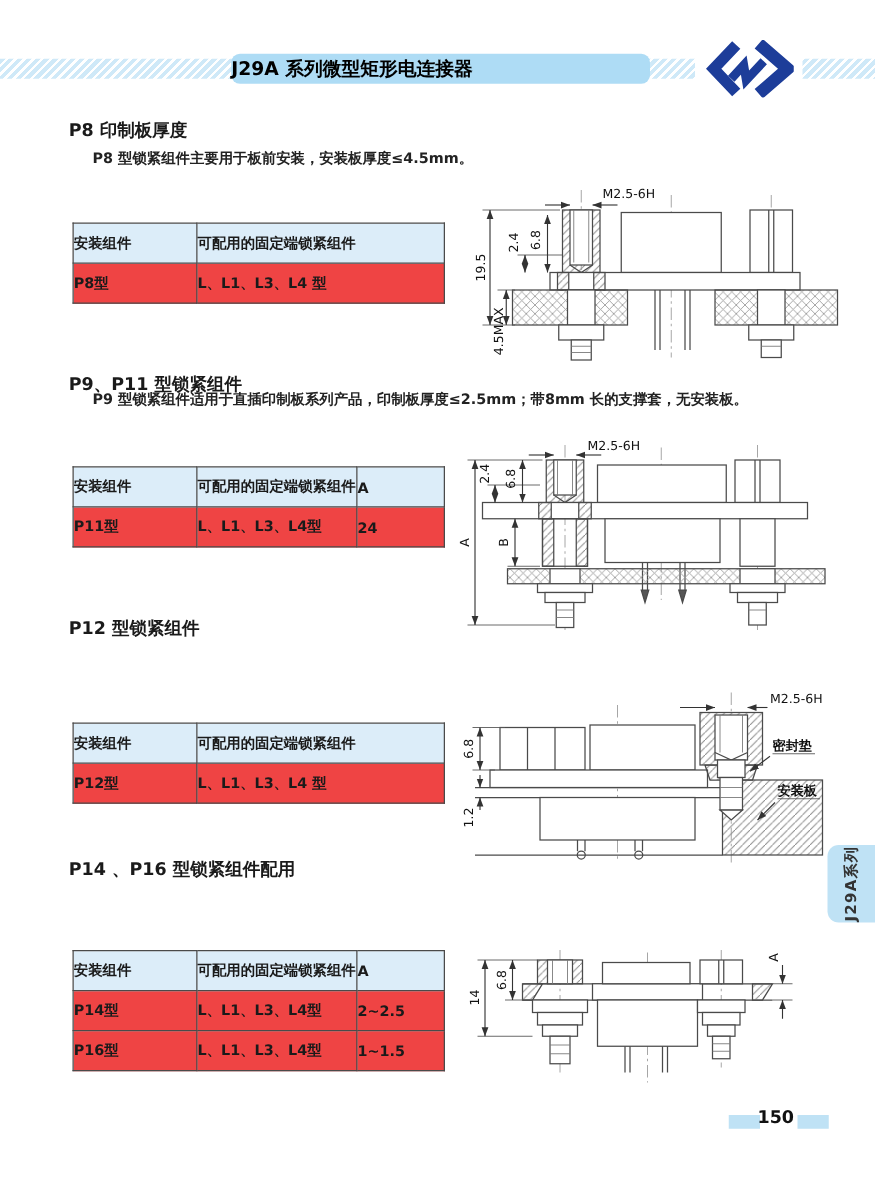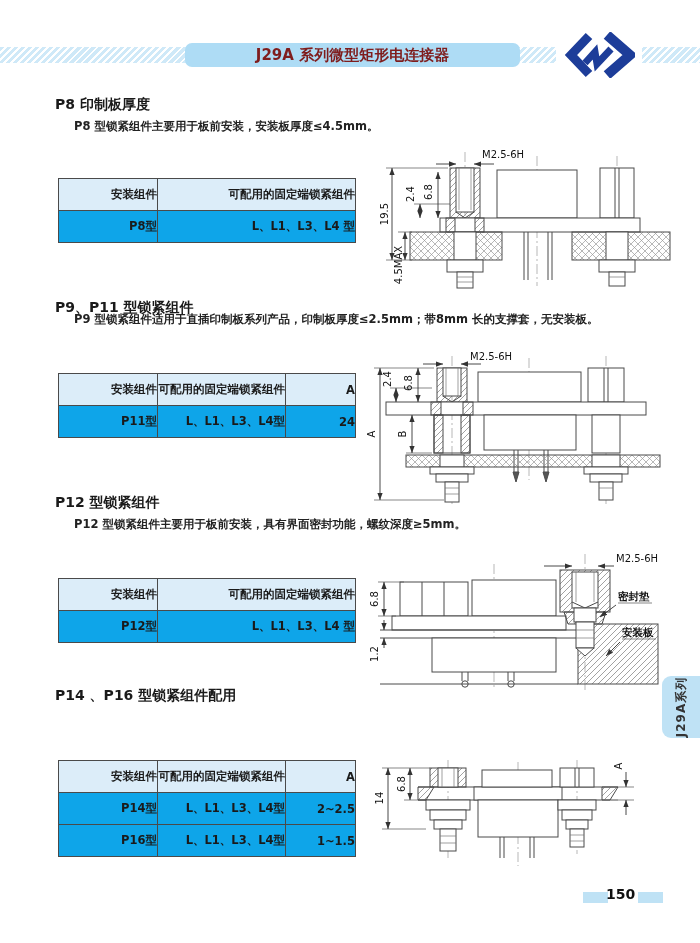--- a/index.html
+++ b/index.html
@@ -3,31 +3,31 @@
 <meta charset="utf-8">
 <style>
   html,body{margin:0;padding:0;background:#fff;}
   .page{position:relative;width:700px;height:943px;background:#fff;overflow:hidden;
         font-family:"DejaVu Sans","Liberation Sans",sans-serif;color:#1a1a1a;}
   
   .band{position:absolute;top:47px;left:0;width:700px;height:16px;
         background:repeating-linear-gradient(135deg,#cfe9f8 0 3px,#ffffff 3px 5px);}
   .logo-back{position:absolute;top:40px;left:556px;width:86px;height:30px;background:#fff;}
   .title-pill{position:absolute;top:43px;left:185px;width:335px;height:24px;background:#aedcf5;
-        border-radius:7px;text-align:center;line-height:24px;font-size:15px;font-weight:700;color:#7f1d1d;}
+        border-radius:7px;line-height:24px;font-size:15px;font-weight:700;color:#000000;}
   .logo{position:absolute;top:32px;left:563px;width:72px;height:46px;}
   
   .h{position:absolute;left:55px;font-size:14px;font-weight:700;white-space:nowrap;}
   .p{position:absolute;left:74px;font-size:11.5px;font-weight:600;white-space:nowrap;color:#222;}
   
   table.spec{position:absolute;left:58px;width:297px;border-collapse:collapse;table-layout:fixed;}
-  table.spec th,table.spec td{border:1px solid #4a4a4a;text-align:right;vertical-align:middle;
+  table.spec th,table.spec td{border:1px solid #4a4a4a;text-align:left;vertical-align:middle;
         font-size:11.5px;height:31px;padding:0;}
   table.spec th{background:#dcedf9;font-weight:700;}
-  table.spec td{font-weight:600;background:#0ea5e9;}
+  table.spec td{font-weight:600;background:#ef4444;}
   
   svg.draw{position:absolute;overflow:visible;}
   svg .ln{stroke:#4a4a4a;stroke-width:1;fill:none;}
   svg .wf{stroke:#4a4a4a;stroke-width:1;fill:#ffffff;}
   svg .hf{stroke:#4a4a4a;stroke-width:1;}
   svg .thin{stroke:#777;stroke-width:.7;fill:none;}
   svg .cl{stroke:#999;stroke-width:.7;fill:none;stroke-dasharray:10 3 2 3;}
   svg .dim{stroke:#333;stroke-width:.9;fill:none;}
   svg .ext{stroke:#555;stroke-width:.7;fill:none;}
   svg text.dt{font-size:10px;fill:#111;font-family:"DejaVu Sans","Liberation Sans",sans-serif;}
@@ -251,21 +251,20 @@
     <line class="dim" x1="30" y1="38" x2="30" y2="52" marker-start="url(#ar)" marker-end="url(#ar)"></line>
     <text class="dt" x="25" y="29" text-anchor="middle" transform="rotate(-90 25 29)">2.4</text>
     <line class="dim" x1="52" y1="18" x2="52" y2="52" marker-start="url(#ar)" marker-end="url(#ar)"></line>
     <text class="dt" x="46" y="33" text-anchor="middle" transform="rotate(-90 46 33)">6.8</text>
     <line class="ext" x1="40" y1="103" x2="66" y2="103"></line>
     <line class="dim" x1="46" y1="65" x2="46" y2="103" marker-start="url(#ar)" marker-end="url(#ar)"></line>
     <text class="dt" x="40" y="84" text-anchor="middle" transform="rotate(-90 40 84)">B</text>
   </svg>
 
   <div class="h" style="top:494px">P12 型锁紧组件</div>
-  <div class="p" style="top:517px">P12 型锁紧组件主要用于板前安装，具有界面密封功能，螺纹深度≥5mm。</div>
 
   <table class="spec" style="top:578px">
     <colgroup>
         <col style="width:99px">
         <col style="width:198px">
       </colgroup>
     <tbody>
         <tr>
       <th>安装组件</th>
       <th>可配用的固定端锁紧组件</th>

